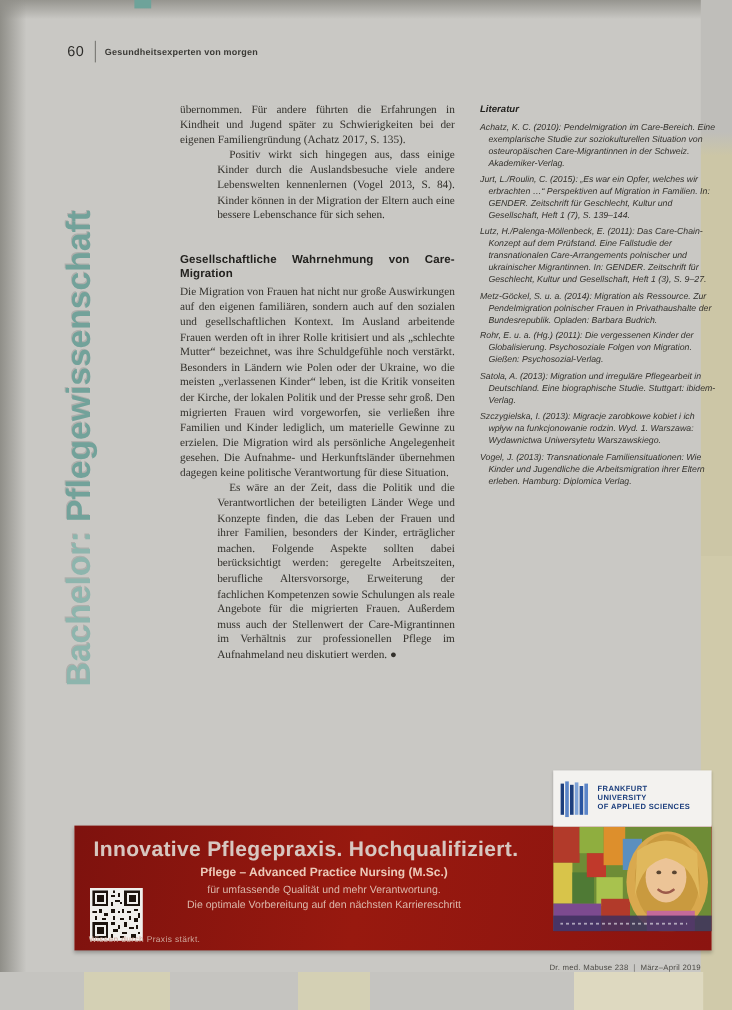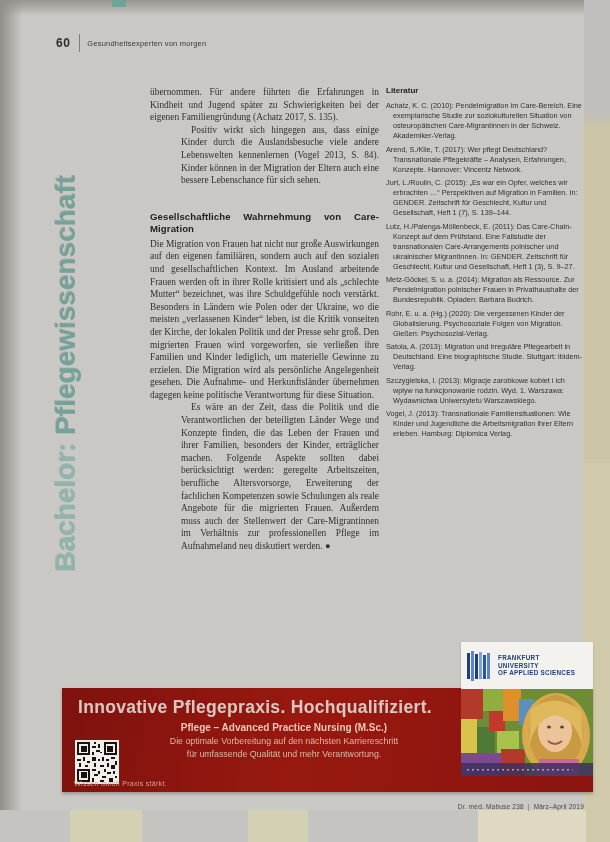--- a/index.html
+++ b/index.html
@@ -13,54 +13,54 @@
   .edge-left{position:absolute;left:0;top:0;bottom:0;width:22px;
     background:linear-gradient(90deg,#8f8e88,rgba(143,142,136,0));}
   .strip-right{position:absolute;right:0;top:0;bottom:0;width:26px;
     background:linear-gradient(180deg,#bfbeba 0 110px,#ccc6a6 130px 55%,#d0caaa 55% 100%);}
   .band-bottom{position:absolute;left:0;right:24px;bottom:0;height:32px;
     background:linear-gradient(90deg,#c5c4c0 0 70px,#d4d0b4 70px 142px,#c5c4c0 142px 248px,#d4d0b4 248px 308px,#c5c4c0 308px 478px,#ded9c0 478px 100%);}
   .teal-mark{position:absolute;left:112px;top:0;width:14px;height:7px;background:#6ea39a;}
 
   
   .header{position:absolute;left:56px;top:33px;height:20px;display:flex;align-items:center;color:#2e2d2a;}
-  .pagenum{font-weight:bold;font-size:12px;letter-spacing:.5px;}
+  .pagenum{font-weight:normal;font-size:12px;letter-spacing:.5px;}
   .header .rule{width:1px;height:18px;background:#7e7d79;margin:0 7px 0 9px;}
-  .section{font-size:7.5px;font-weight:normal;letter-spacing:.2px;color:#3a3935;}
+  .section{font-size:7.5px;font-weight:bold;letter-spacing:.2px;color:#3a3935;}
 
   
   .sidebar{position:absolute;left:50px;top:86px;height:486px;width:38px;
     writing-mode:vertical-rl;transform:rotate(180deg);
     font-weight:bold;font-size:28px;letter-spacing:0;
     text-shadow:1px -1px 0 rgba(100,100,100,.25);white-space:nowrap;}
   .sidebar .w1{color:#8db5ad;}
   .sidebar .w2{color:#72a29a;}
 
   
   .article{position:absolute;left:150px;top:86px;width:229px;
     font-family:"Liberation Serif",serif;font-size:9.4px;line-height:12.6px;
     color:#33312c;text-align:justify;filter:blur(.22px);}
   .article p{margin:0;}
   .article p.indent{text-indent:10px;margin-left:31px;}
   .article h3{margin:24px 0 3px 0;font-family:"Liberation Sans",sans-serif;
     font-size:9.6px;line-height:12px;color:#23221f;letter-spacing:.1px;}
 
   
-  .refs{position:absolute;left:386px;top:86px;width:200px;color:#33312c;filter:blur(.22px);}
+  .refs{position:absolute;left:400px;top:86px;width:200px;color:#33312c;filter:blur(.22px);font-style:italic;}
   .refs h4{margin:0 0 6px 0;font-size:8px;color:#23221f;}
   .refs p{margin:0 0 3.5px 0;font-size:7.3px;line-height:10px;
     padding-left:7px;text-indent:-7px;text-align:left;}
 
   
   .ad{position:absolute;left:62px;top:688px;width:531px;height:104px;
     background:linear-gradient(100deg,#7e120e 0%,#98190f 45%,#8b1410 100%);
     box-shadow:0 2px 3px rgba(0,0,0,.25);}
   .ad-headline{position:absolute;left:16px;top:9px;font-size:17.5px;font-weight:bold;
     color:#d7c7c0;letter-spacing:.3px;text-shadow:0 0 1px rgba(255,255,255,.15);}
-  .ad-lines{position:absolute;left:32px;top:34px;width:380px;text-align:center;color:#dcb9ac;}
+  .ad-lines{position:absolute;left:18px;top:34px;width:380px;text-align:center;color:#dcb9ac;}
   .ad-program{font-size:10px;font-weight:bold;color:#ecc9b8;margin:0 0 3px 0;}
   .ad-line{font-size:8.8px;margin:0 0 2.5px 0;}
   .ad-tagline{position:absolute;left:12px;bottom:5px;font-size:7px;color:#cfa89c;letter-spacing:.3px;}
   .qr{position:absolute;left:13px;top:52px;width:44px;height:44px;background:#f0efec;padding:2px;box-sizing:border-box;}
   .qr svg{display:block;width:100%;height:100%;}
 
   
   .logo-box{position:absolute;left:461px;top:642px;width:132px;height:47px;background:#f3f2ef;
     display:flex;align-items:center;gap:5px;padding:4px 6px;box-sizing:border-box;
     box-shadow:0 1px 2px rgba(0,0,0,.2);}
@@ -103,36 +103,35 @@
     <p>übernommen. Für andere führten die Erfahrungen in Kindheit und Jugend später zu Schwierigkeiten bei der eigenen Familiengründung (Achatz 2017, S. 135).</p>
     <p class="indent">Positiv wirkt sich hingegen aus, dass einige Kinder durch die Auslandsbesuche viele andere Lebenswelten kennenlernen (Vogel 2013, S. 84). Kinder können in der Migration der Eltern auch eine bessere Lebenschance für sich sehen.</p>
     <h3>Gesellschaftliche Wahrnehmung von Care-Migration</h3>
     <p>Die Migration von Frauen hat nicht nur große Auswirkungen auf den eigenen familiären, sondern auch auf den sozialen und gesellschaftlichen Kontext. Im Ausland arbeitende Frauen werden oft in ihrer Rolle kritisiert und als „schlechte Mutter“ bezeichnet, was ihre Schuldgefühle noch verstärkt. Besonders in Ländern wie Polen oder der Ukraine, wo die meisten „verlassenen Kinder“ leben, ist die Kritik vonseiten der Kirche, der lokalen Politik und der Presse sehr groß. Den migrierten Frauen wird vorgeworfen, sie verließen ihre Familien und Kinder lediglich, um materielle Gewinne zu erzielen. Die Migration wird als persönliche Angelegenheit gesehen. Die Aufnahme- und Herkunftsländer übernehmen dagegen keine politische Verantwortung für diese Situation.</p>
     <p class="indent">Es wäre an der Zeit, dass die Politik und die Verantwortlichen der beteiligten Länder Wege und Konzepte finden, die das Leben der Frauen und ihrer Familien, besonders der Kinder, erträglicher machen. Folgende Aspekte sollten dabei berücksichtigt werden: geregelte Arbeitszeiten, berufliche Altersvorsorge, Erweiterung der fachlichen Kompetenzen sowie Schulungen als reale Angebote für die migrierten Frauen. Außerdem muss auch der Stellenwert der Care-Migrantinnen im Verhältnis zur professionellen Pflege im Aufnahmeland neu diskutiert werden. ●</p>
   </div>
 
   <div class="refs">
     <h4>Literatur</h4>
     <p>Achatz, K. C. (2010): Pendelmigration im Care-Bereich. Eine exemplarische Studie zur soziokulturellen Situation von osteuropäischen Care-Migrantinnen in der Schweiz. Akademiker-Verlag.</p>
-    <p>Arend, S./Klie, T. (2017): Wer pflegt Deutschland? Transnationale Pflegekräfte – Analysen, Erfahrungen, Konzepte. Hannover: Vincentz Network.</p>
     <p>Jurt, L./Roulin, C. (2015): „Es war ein Opfer, welches wir erbrachten …“ Perspektiven auf Migration in Familien. In: GENDER. Zeitschrift für Geschlecht, Kultur und Gesellschaft, Heft 1 (7), S. 139–144.</p>
     <p>Lutz, H./Palenga-Möllenbeck, E. (2011): Das Care-Chain-Konzept auf dem Prüfstand. Eine Fallstudie der transnationalen Care-Arrangements polnischer und ukrainischer Migrantinnen. In: GENDER. Zeitschrift für Geschlecht, Kultur und Gesellschaft, Heft 1 (3), S. 9–27.</p>
     <p>Metz-Göckel, S. u. a. (2014): Migration als Ressource. Zur Pendelmigration polnischer Frauen in Privathaushalte der Bundesrepublik. Opladen: Barbara Budrich.</p>
-    <p>Rohr, E. u. a. (Hg.) (2020): Die vergessenen Kinder der Globalisierung. Psychosoziale Folgen von Migration. Gießen: Psychosozial-Verlag.</p>
+    <p>Rohr, E. u. a. (Hg.) (2011): Die vergessenen Kinder der Globalisierung. Psychosoziale Folgen von Migration. Gießen: Psychosozial-Verlag.</p>
     <p>Satola, A. (2013): Migration und irreguläre Pflegearbeit in Deutschland. Eine biographische Studie. Stuttgart: ibidem-Verlag.</p>
     <p>Szczygielska, I. (2013): Migracje zarobkowe kobiet i ich wpływ na funkcjonowanie rodzin. Wyd. 1. Warszawa: Wydawnictwa Uniwersytetu Warszawskiego.</p>
     <p>Vogel, J. (2013): Transnationale Familiensituationen: Wie Kinder und Jugendliche die Arbeitsmigration ihrer Eltern erleben. Hamburg: Diplomica Verlag.</p>
   </div>
 
   <div class="ad">
     <div class="ad-headline">Innovative Pflegepraxis. Hochqualifiziert.</div>
     <div class="ad-lines">
       <p class="ad-program">Pflege – Advanced Practice Nursing (M.Sc.)</p>
+      <p class="ad-line">für umfassende Qualität und mehr Verantwortung.</p>
       <p class="ad-line">Die optimale Vorbereitung auf den nächsten Karriereschritt</p>
-      <p class="ad-line">für umfassende Qualität und mehr Verantwortung.</p>
     </div>
     <div class="qr">
       <svg viewBox="0 0 21 21" shape-rendering="crispEdges">
         <rect width="21" height="21" fill="#f0efec"></rect>
         <g fill="#1a120c">
           <rect x="0" y="0" width="7" height="7"></rect>
             <rect x="1" y="1" width="5" height="5" fill="#f0efec"></rect>
             <rect x="2" y="2" width="3" height="3"></rect>
           <rect x="14" y="0" width="7" height="7"></rect>
             <rect x="15" y="1" width="5" height="5" fill="#f0efec"></rect>

